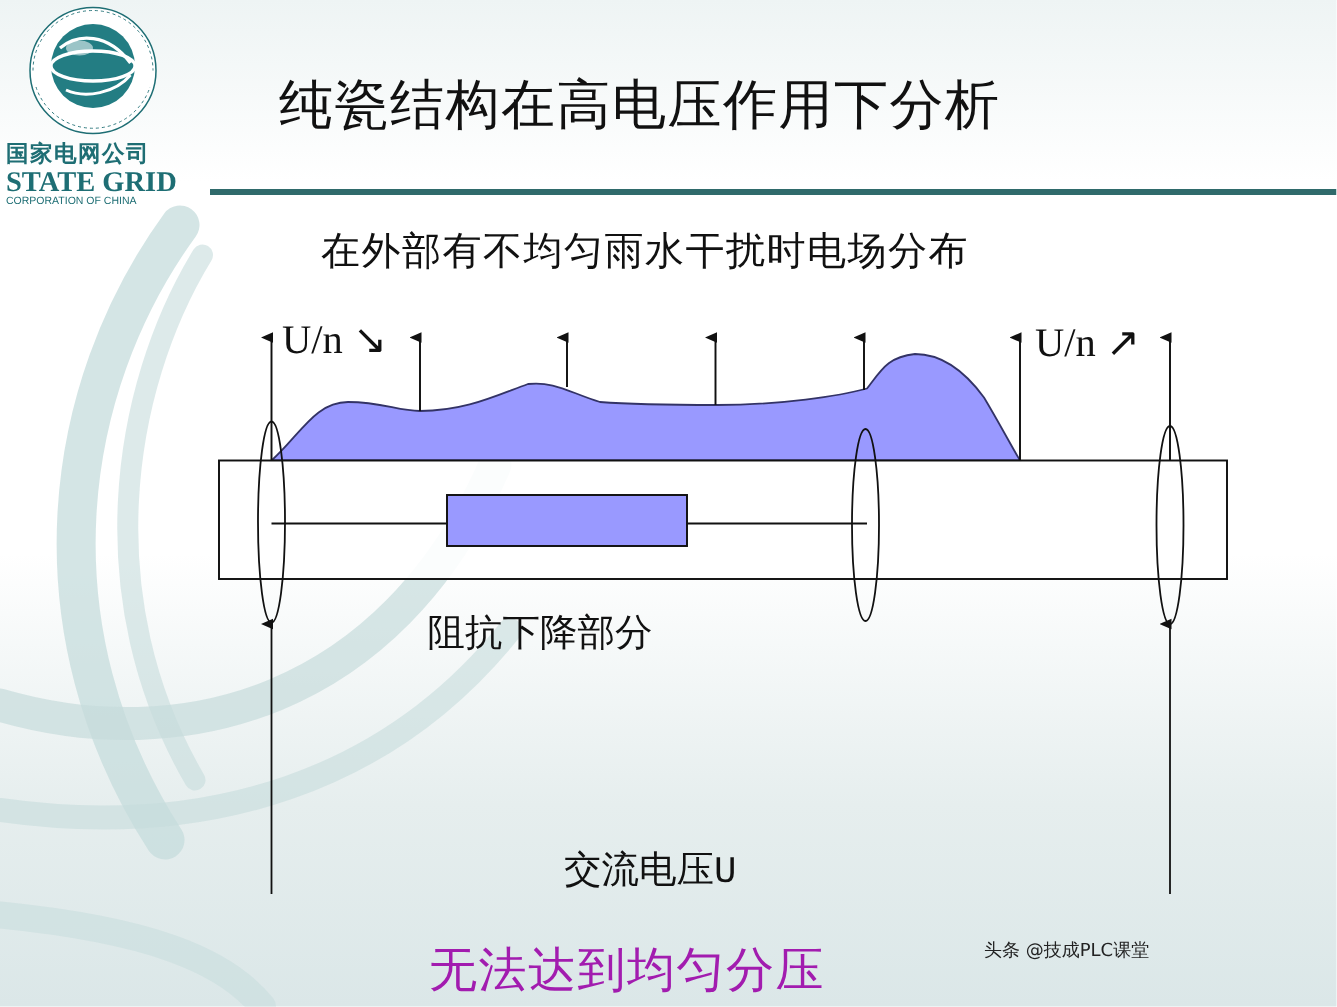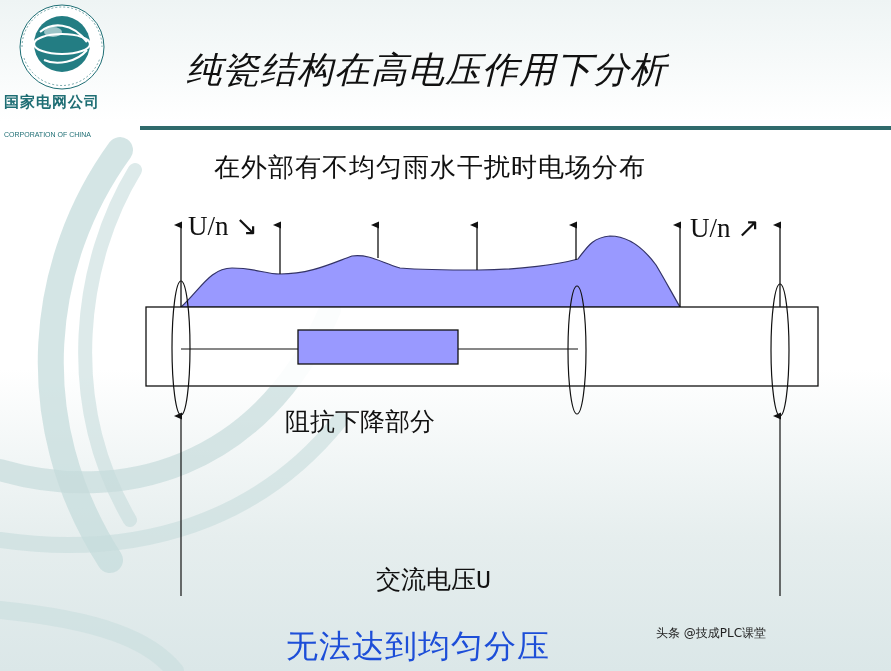--- a/index.html
+++ b/index.html
@@ -7,26 +7,26 @@
     width: 891px; height: 671px; position: relative; overflow: hidden;
     background: linear-gradient(180deg, #eef4f4 0%, #ffffff 18%, #ffffff 55%, #e6eeee 80%, #dbe7e8 100%);
     font-family: "DejaVu Serif", "Liberation Serif", serif;
   }
   .abs { position: absolute; }
   #bg-swoosh { left: 0; top: 0; }
   #logo { left: 0; top: 0; width: 140px; height: 140px; text-align: right; }
   .logo-cn { left: 4px; top: 93px; font-family: "DejaVu Sans", sans-serif; font-weight: bold; font-size: 15px; color: #1e6e74; letter-spacing: 1px; }
   .logo-en { left: 4px; top: 111px; font-family: "Liberation Serif", serif; font-weight: bold; font-size: 19px; color: #1e6e74; letter-spacing: 0px; }
   .logo-sub { left: 4px; top: 131px; font-family: "Liberation Sans", sans-serif; font-size: 7px; color: #1e6e74; }
-  .title { left: 186px; top: 46px; font-size: 36px; color: #111; font-family: "DejaVu Sans", sans-serif; font-weight: normal; letter-spacing: 1px; font-style: italic; }
+  .title { left: 186px; top: 46px; font-size: 36px; color: #111; font-family: "DejaVu Sans", sans-serif; font-weight: normal; letter-spacing: 1px; }
   .rule { left: 140px; top: 126px; width: 751px; height: 4px; background: #2f6a6b; }
   .subtitle { left: 214px; top: 150px; font-size: 26px; color: #111; font-family: Liberation Serif, serif; letter-spacing: 1px; }
   .label-un { font-family: Liberation Serif, serif; font-size: 27px; color: #111; }
   .label-cn { font-family: Liberation Mono, monospace; font-size: 25px; color: #111; }
-  .conclusion { left: 286px; top: 625px; font-family: "DejaVu Sans", sans-serif; font-size: 32px; color: #1d4ed8; letter-spacing: 1px; }
+  .conclusion { left: 286px; top: 625px; font-family: "DejaVu Sans", sans-serif; font-size: 32px; color: #a21caf; letter-spacing: 1px; }
   .watermark { left: 656px; top: 625px; font-family: "DejaVu Sans", sans-serif; font-size: 12px; color: #222; }
 </style>
 </head>
 <body>
 
 <svg id="bg-swoosh" class="abs" width="891" height="671">
   <g fill="none" stroke="#c6dcdc" stroke-linecap="round">
     <path d="M120 150 C 40 260, 20 420, 110 560" stroke-width="26" opacity="0.75"></path>
     <path d="M135 170 C 80 260, 60 400, 130 520" stroke-width="14" opacity="0.6"></path>
     <path d="M0 470 C 120 505, 260 470, 330 310" stroke-width="22" opacity="0.7"></path>
@@ -40,20 +40,21 @@
     <circle cx="50" cy="45" r="42" fill="#ffffff" stroke="#1e6e74" stroke-width="1"></circle>
     <circle cx="50" cy="42" r="28" fill="#237d83"></circle>
     <ellipse cx="50" cy="42" rx="28" ry="10" fill="none" stroke="#ffffff" stroke-width="2.2"></ellipse>
     <path d="M28 30 C 40 20, 60 20, 75 40" fill="none" stroke="#ffffff" stroke-width="2.2"></path>
     <path d="M32 58 C 45 64, 65 60, 75 48" fill="none" stroke="#ffffff" stroke-width="2"></path>
     <ellipse cx="41" cy="30" rx="9" ry="5" fill="#ffffff" opacity="0.55"></ellipse>
     <path d="M10 45 A 40 40 0 0 1 90 45" fill="none" stroke="#1e6e74" stroke-width="0.6" stroke-dasharray="2 2"></path>
     <path d="M12 56 A 40 40 0 0 0 88 56" fill="none" stroke="#1e6e74" stroke-width="0.6" stroke-dasharray="2 2"></path>
   </svg>
   <div class="abs logo-cn">国家电网公司</div>
+  <div class="abs logo-en">STATE GRID</div>
   <div class="abs logo-sub">CORPORATION OF CHINA</div>
 </div>
 
 <div class="abs title">纯瓷结构在高电压作用下分析</div>
 <div class="abs rule"></div>
 <div class="abs subtitle">在外部有不均匀雨水干扰时电场分布</div>
 
 <svg class="abs" style="left:0;top:0" width="891" height="671">
   <defs>
     <marker id="arr" markerWidth="8" markerHeight="8" refX="4" refY="7" orient="auto" markerUnits="userSpaceOnUse">

